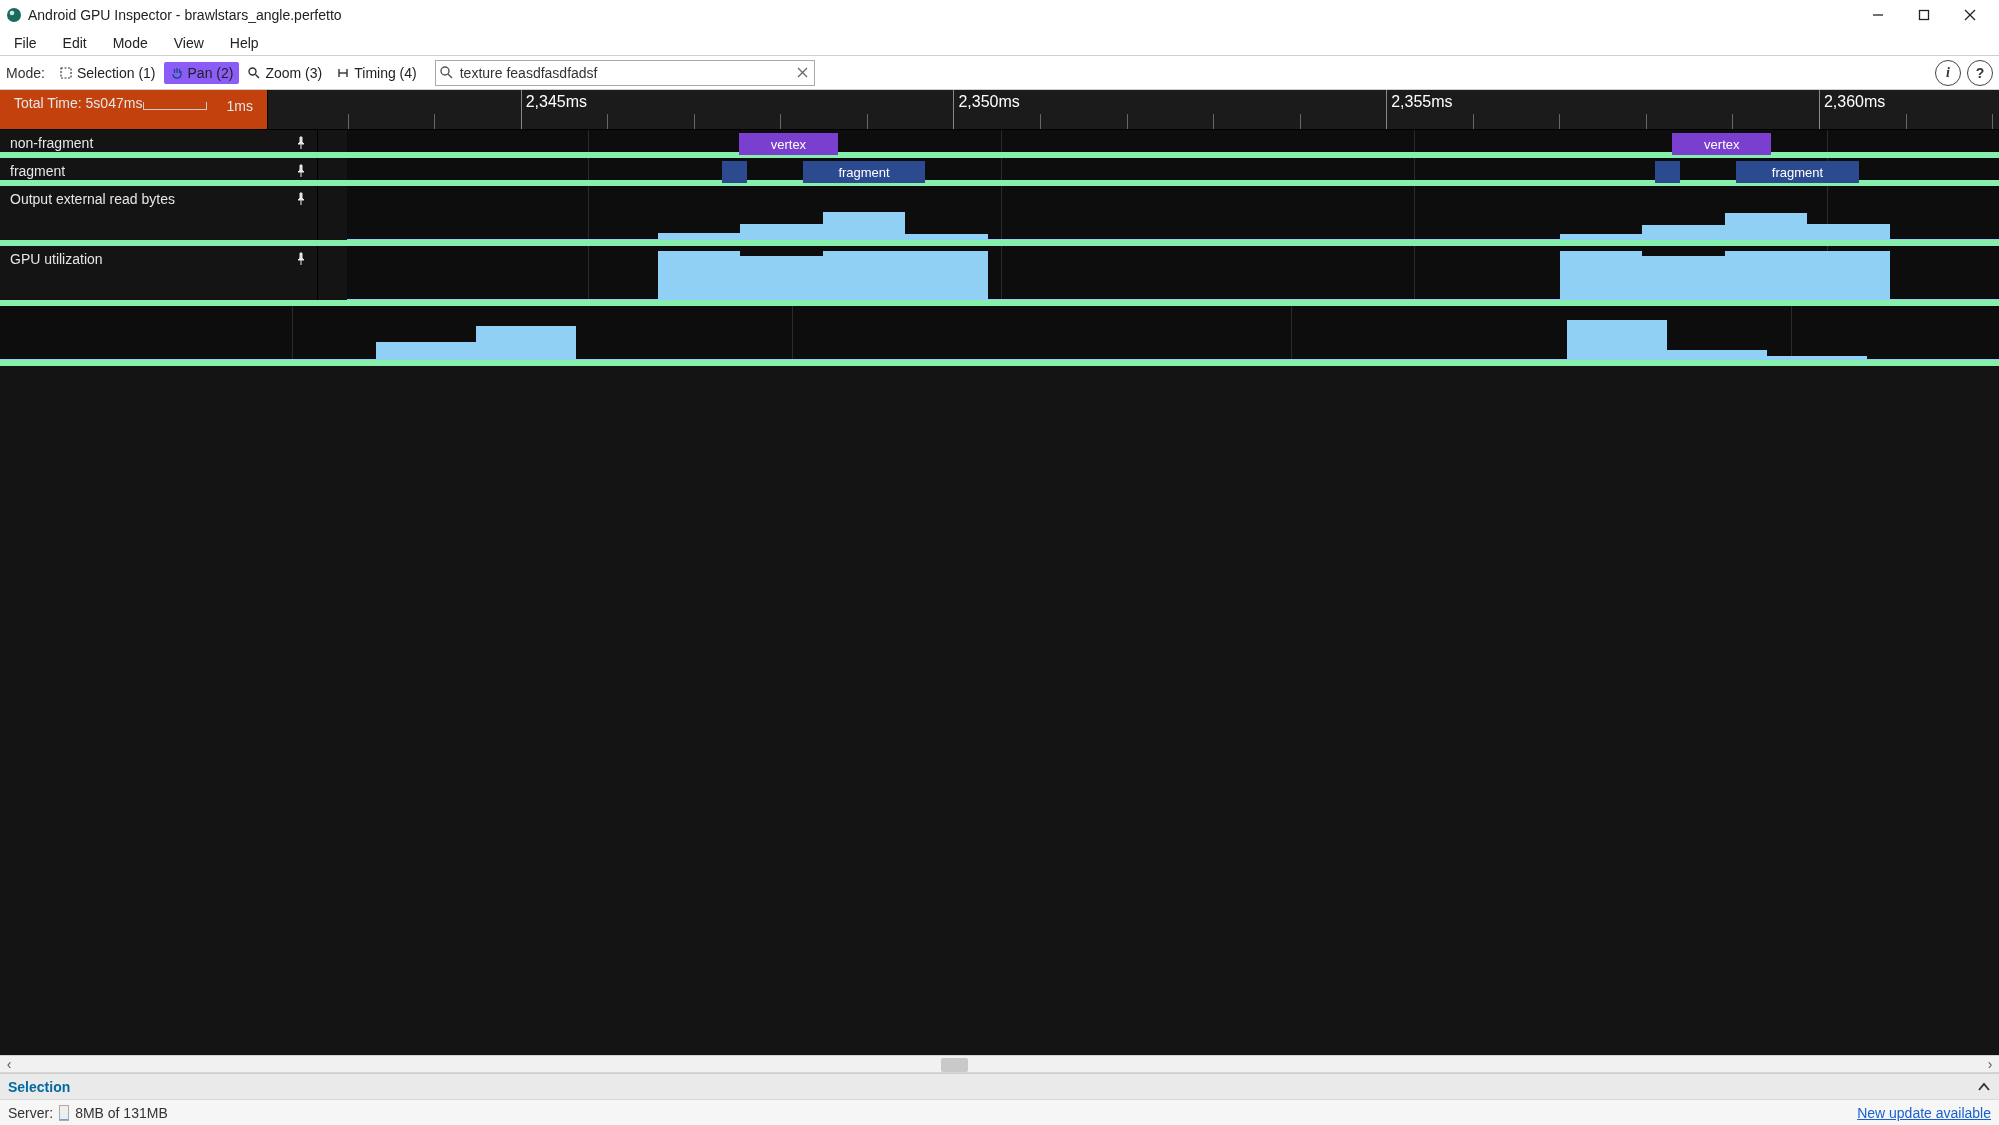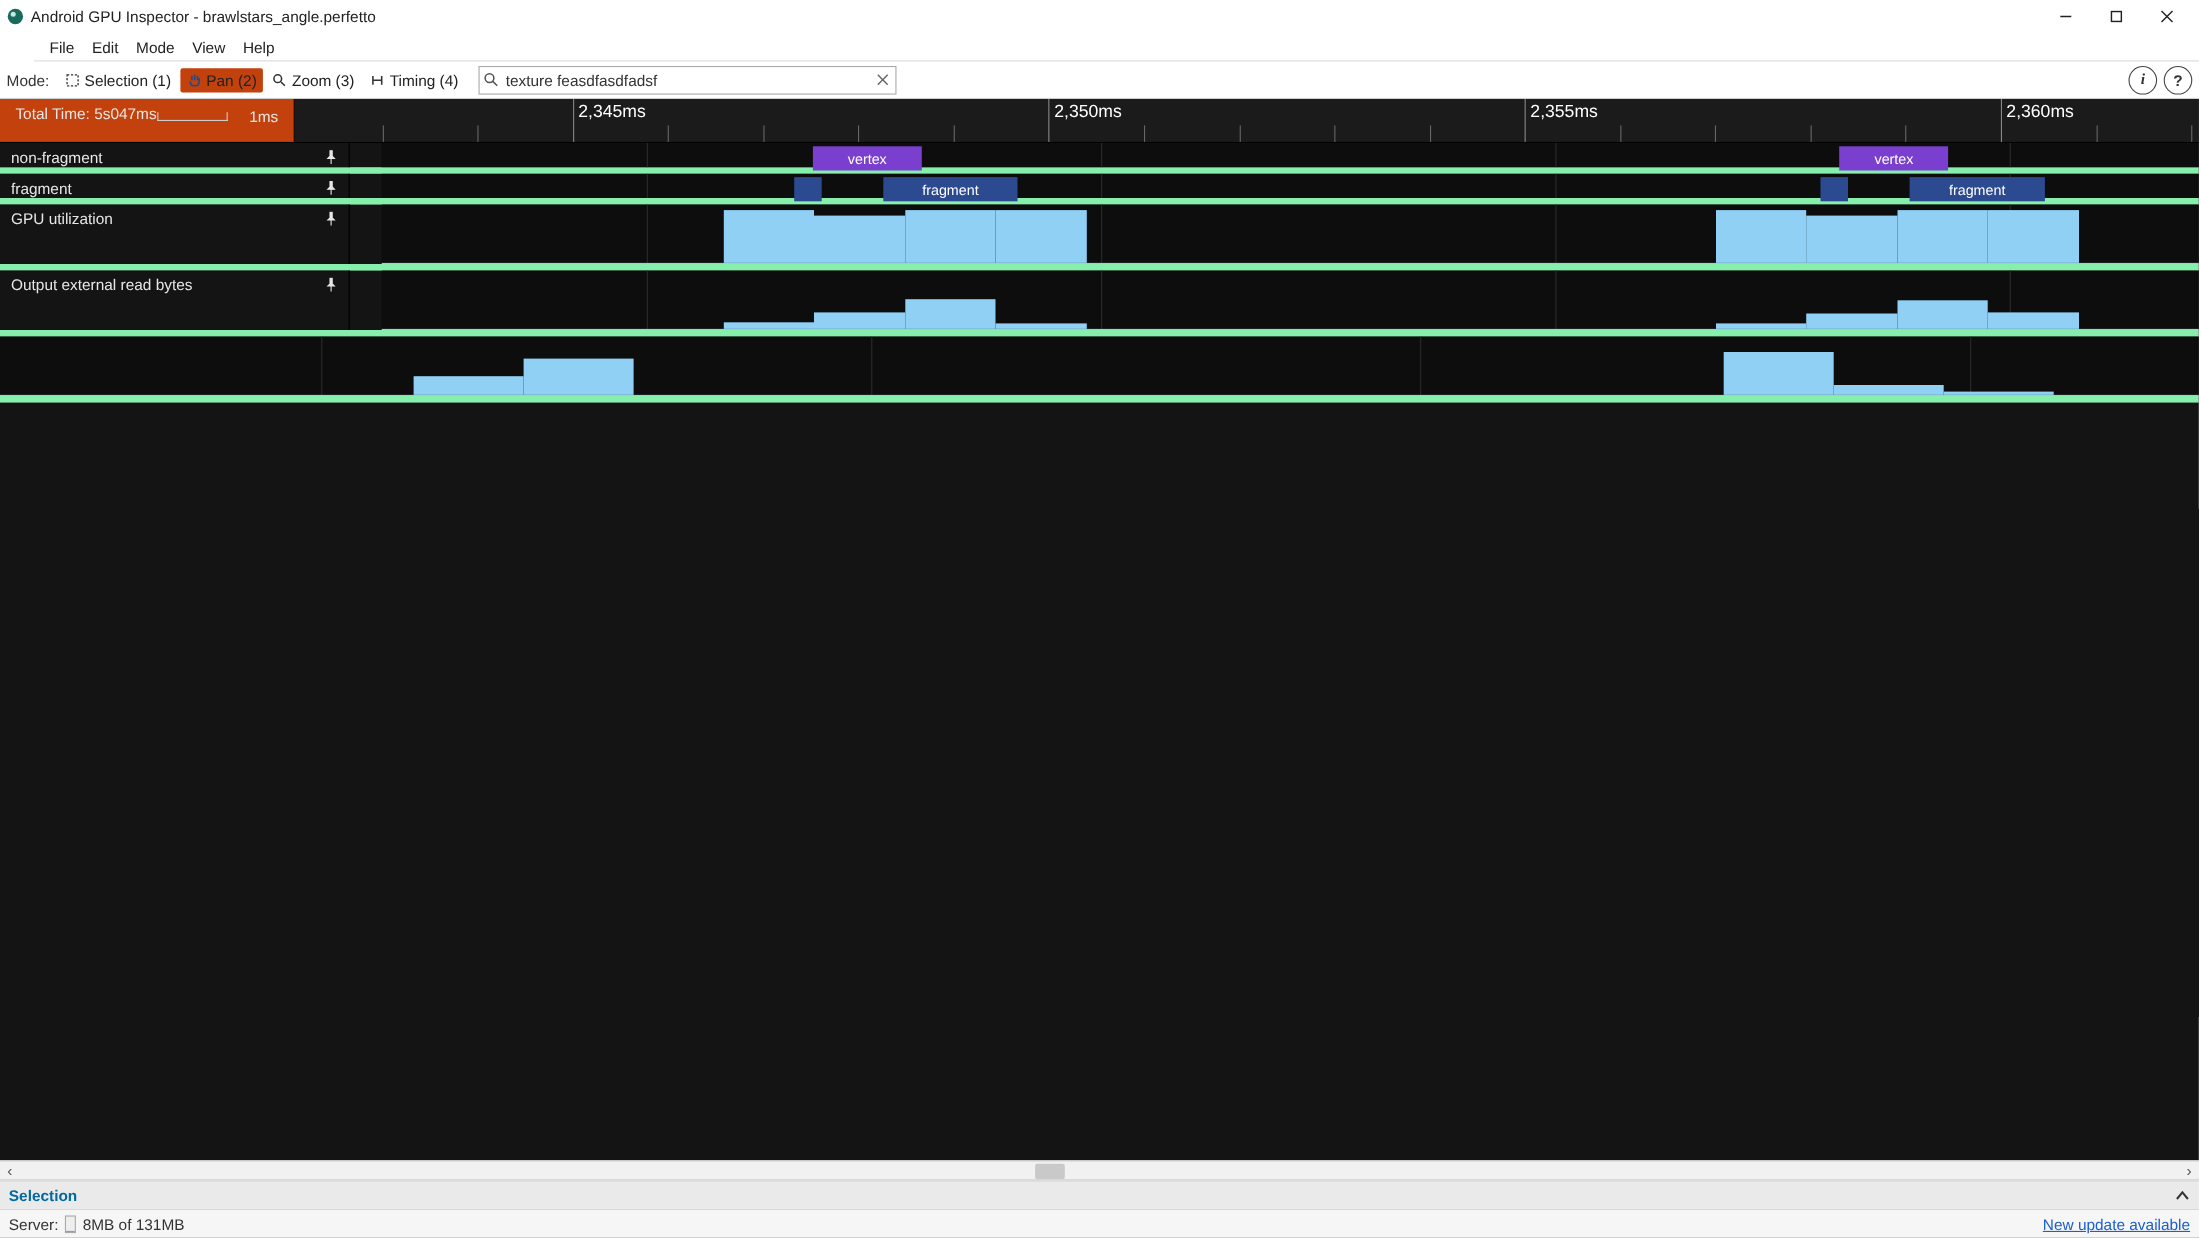--- a/index.html
+++ b/index.html
@@ -2,26 +2,26 @@
 <html><head>
 <meta charset="utf-8">
 <style>
   * { box-sizing: border-box; margin: 0; padding: 0; }
   html, body { width: 100%; height: 100%; font-family: "Segoe UI", Arial, sans-serif; font-size: 14px; background: #fff; overflow: hidden; }
   .titlebar { height: 30px; display: flex; align-items: center; padding: 0 6px; background: #fff; }
   .titlebar .icon { width: 16px; height: 16px; margin-right: 6px; }
   .titlebar .title { flex: 0 0 auto; color: #222; font-size: 14px; }
   .titlebar .spacer { flex: 1; }
   .winbtn { width: 46px; height: 30px; display: flex; align-items: center; justify-content: center; color: #222; }
-  .menubar { height: 26px; display: flex; align-items: center; padding: 0 6px; gap: 0; background: #fff; border-bottom: 1px solid #cfcfcf; margin-left: 31px; }
+  .menubar { height: 26px; display: flex; align-items: center; padding: 0 6px; gap: 10px; background: #fff; border-bottom: 1px solid #cfcfcf; }
   .menuitem { padding: 3px 8px; color: #222; }
   .toolbar { height: 34px; display: flex; align-items: center; gap: 6px; padding: 0 6px; background: #fff; border-bottom: 1px solid #cfcfcf; }
   .toolbar .label { color: #333; padding-right: 2px; }
   .modebtn { display: flex; align-items: center; gap: 4px; padding: 3px 6px; border-radius: 2px; color: #222; }
-  .modebtn.active { background: #c2410c; }
+  .modebtn.active { background: #8b5cf6; }
   .searchwrap { display: flex; align-items: center; border: 1px solid #a9a9a9; height: 26px; width: 380px; margin-left: 6px; background: #fff; }
   .searchwrap .sicon { width: 22px; display:flex; align-items:center; justify-content:center; color:#555;}
   .searchwrap input { border: none; outline: none; flex: 1; font-size: 14px; height: 100%; padding: 0 2px; color:#333; background:transparent; }
   .searchwrap .clear { width: 22px; display:flex; align-items:center; justify-content:center; color:#555; cursor:pointer;}
   .toolright { margin-left:auto; display:flex; gap:6px; }
   .toolright .circbtn { width:26px; height:26px; border:1.5px solid #444; border-radius:50%; display:flex; align-items:center; justify-content:center; color:#333; font-weight:bold;}
 
   .timeline { background: #141414; color: #e6e6e6; position: relative; height: calc(100% - 30px - 26px - 34px - 18px - 26px - 26px); overflow:hidden; }
   .ruler { height: 40px; display:flex; border-bottom:1px solid #000; }
   .ruler-left { width: 268px; display:flex; align-items:flex-start; padding:5px 14px; justify-content:space-between; border-right:1px solid #000; background:#c2410c; }
@@ -237,20 +237,45 @@
           <div class="gridv" style="left: 64.6%;"></div>
           <div class="gridv" style="left: 89.6%;"></div>
           <div class="slice navy" style="left: 22.7%; width: 1.5%;"></div>
           <div class="slice navy" style="left: 27.6%; width: 7.4%;">fragment</div>
           <div class="slice navy" style="left: 79.2%; width: 1.5%;"></div>
           <div class="slice navy" style="left: 84.1%; width: 7.4%;">fragment</div>
         </div>
       </div>
       <div class="track tall">
         <div class="head">
+          <span>Output external read bytes</span>
+          <span class="pin">
+            <svg width="12" height="14">
+              <path d="M5 1 L7 1 L7 6 L9 8 L3 8 L5 6 Z M6 8 L6 13" fill="#e6e6e6" stroke="#e6e6e6" stroke-width="1"></path>
+            </svg>
+          </span>
+        </div>
+        <div class="body">
+          <div class="gridv" style="left: 14.6%;"></div>
+          <div class="gridv" style="left: 39.6%;"></div>
+          <div class="gridv" style="left: 64.6%;"></div>
+          <div class="gridv" style="left: 89.6%;"></div>
+          <div class="baseline"></div>
+          <div class="bar" style="left: 18.8%; width: 5%; height: 12%;"></div>
+          <div class="bar" style="left: 23.8%; width: 5%; height: 28%;"></div>
+          <div class="bar" style="left: 28.8%; width: 5%; height: 50%;"></div>
+          <div class="bar" style="left: 33.8%; width: 5%; height: 10%;"></div>
+          <div class="bar" style="left: 73.4%; width: 5%; height: 10%;"></div>
+          <div class="bar" style="left: 78.4%; width: 5%; height: 26%;"></div>
+          <div class="bar" style="left: 83.4%; width: 5%; height: 48%;"></div>
+          <div class="bar" style="left: 88.4%; width: 5%; height: 28%;"></div>
+        </div>
+      </div>
+      <div class="track tall">
+        <div class="head">
           <span>GPU utilization</span>
           <span class="pin">
             <svg width="12" height="14">
               <path d="M5 1 L7 1 L7 6 L9 8 L3 8 L5 6 Z M6 8 L6 13" fill="#e6e6e6" stroke="#e6e6e6" stroke-width="1"></path>
             </svg>
           </span>
         </div>
         <div class="body">
           <div class="gridv" style="left: 14.6%;"></div>
           <div class="gridv" style="left: 39.6%;"></div>
@@ -261,45 +286,20 @@
           <div class="bar" style="left: 23.8%; width: 5%; height: 80%;"></div>
           <div class="bar" style="left: 28.8%; width: 5%; height: 88%;"></div>
           <div class="bar" style="left: 33.8%; width: 5%; height: 88%;"></div>
           <div class="bar" style="left: 73.4%; width: 5%; height: 88%;"></div>
           <div class="bar" style="left: 78.4%; width: 5%; height: 80%;"></div>
           <div class="bar" style="left: 83.4%; width: 5%; height: 88%;"></div>
           <div class="bar" style="left: 88.4%; width: 5%; height: 88%;"></div>
         </div>
       </div>
       <div class="track tall">
-        <div class="head">
-          <span>Output external read bytes</span>
-          <span class="pin">
-            <svg width="12" height="14">
-              <path d="M5 1 L7 1 L7 6 L9 8 L3 8 L5 6 Z M6 8 L6 13" fill="#e6e6e6" stroke="#e6e6e6" stroke-width="1"></path>
-            </svg>
-          </span>
-        </div>
-        <div class="body">
-          <div class="gridv" style="left: 14.6%;"></div>
-          <div class="gridv" style="left: 39.6%;"></div>
-          <div class="gridv" style="left: 64.6%;"></div>
-          <div class="gridv" style="left: 89.6%;"></div>
-          <div class="baseline"></div>
-          <div class="bar" style="left: 18.8%; width: 5%; height: 12%;"></div>
-          <div class="bar" style="left: 23.8%; width: 5%; height: 28%;"></div>
-          <div class="bar" style="left: 28.8%; width: 5%; height: 50%;"></div>
-          <div class="bar" style="left: 33.8%; width: 5%; height: 10%;"></div>
-          <div class="bar" style="left: 73.4%; width: 5%; height: 10%;"></div>
-          <div class="bar" style="left: 78.4%; width: 5%; height: 26%;"></div>
-          <div class="bar" style="left: 83.4%; width: 5%; height: 48%;"></div>
-          <div class="bar" style="left: 88.4%; width: 5%; height: 28%;"></div>
-        </div>
-      </div>
-      <div class="track tall">
         <div class="body">
           <div class="gridv" style="left: 14.6%;"></div>
           <div class="gridv" style="left: 39.6%;"></div>
           <div class="gridv" style="left: 64.6%;"></div>
           <div class="gridv" style="left: 89.6%;"></div>
           <div class="baseline"></div>
           <div class="bar" style="left: 18.8%; width: 5%; height: 32%;"></div>
           <div class="bar" style="left: 23.8%; width: 5%; height: 62%;"></div>
           <div class="bar" style="left: 78.4%; width: 5%; height: 72%;"></div>
           <div class="bar" style="left: 83.4%; width: 5%; height: 16%;"></div>

